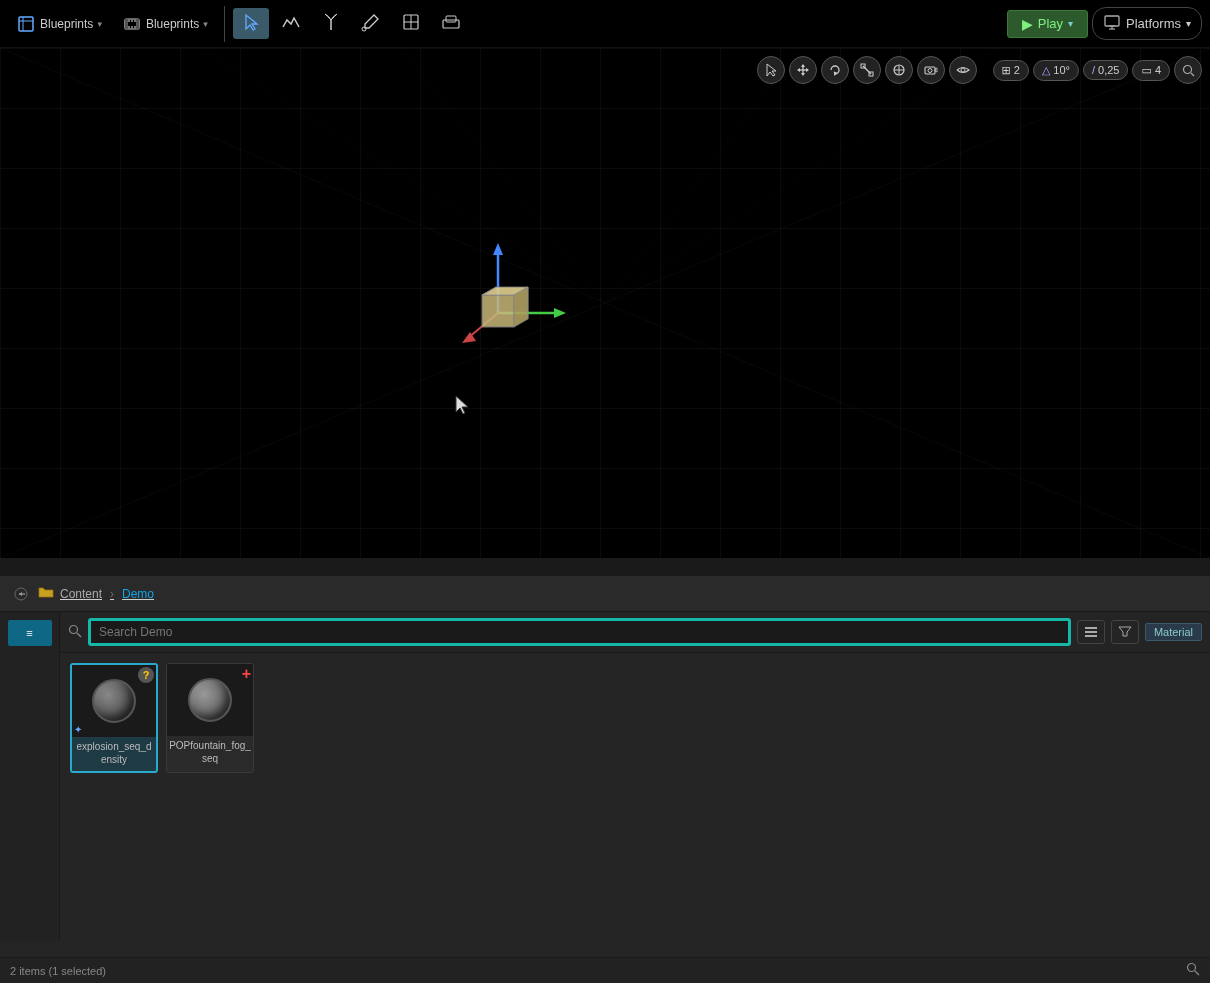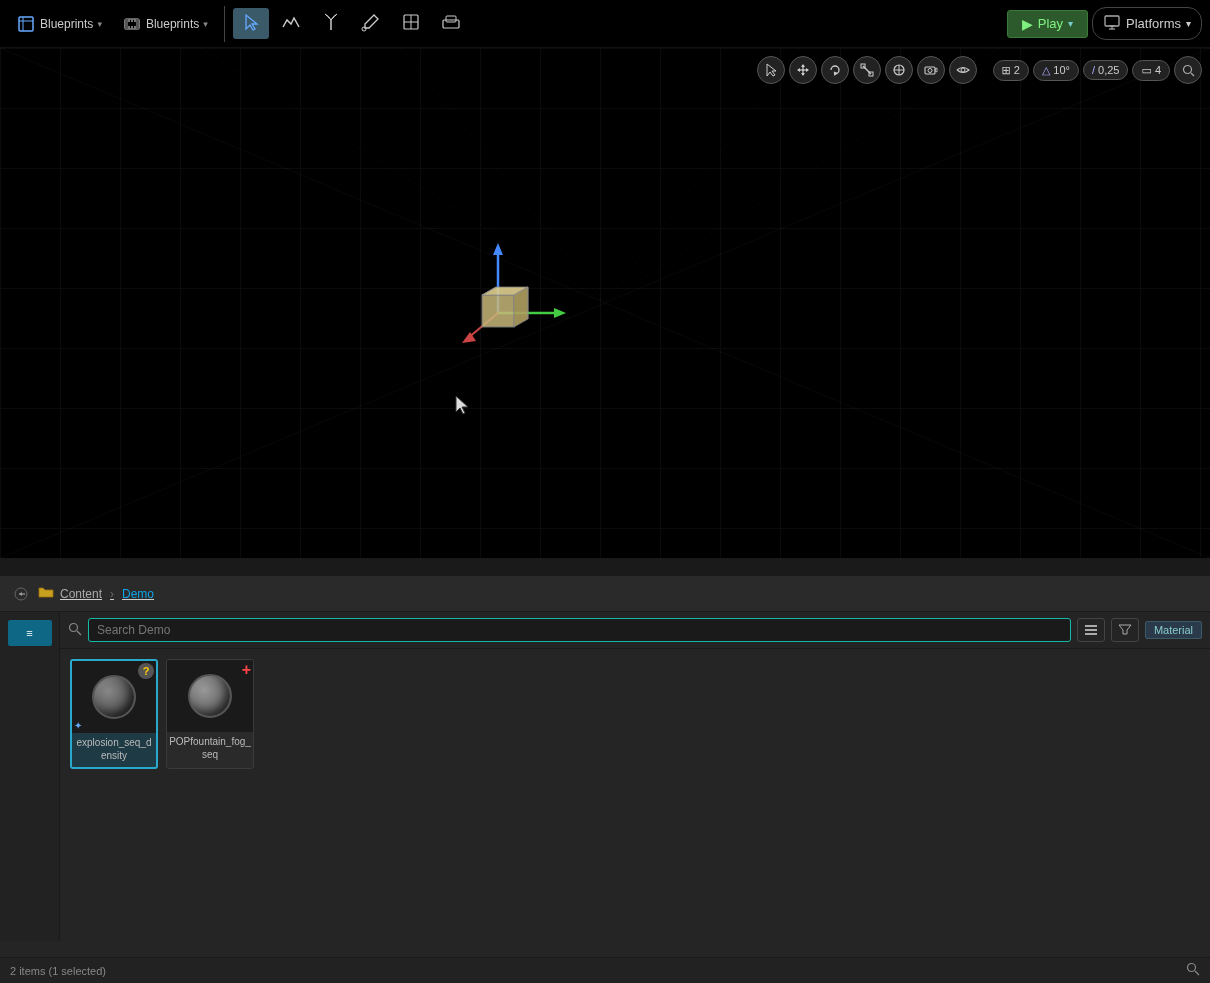--- a/index.html
+++ b/index.html
@@ -208,21 +208,21 @@
       align-items: center;
       padding: 6px 8px;
       gap: 6px;
       border-bottom: 1px solid #1a1a1a;
       background: #242424;
     }
 
     .cb-search-input {
       flex: 1;
       background: #1a1a1a;
-      border: 1px solid #14b8a6;
+      border: 3px solid #14b8a6;
       color: #ccc;
       padding: 4px 8px;
       border-radius: 3px;
       font-size: 12px;
     }
 
     .cb-toolbar-btn {
       background: transparent;
       border: 1px solid #444;
       color: #aaa;

